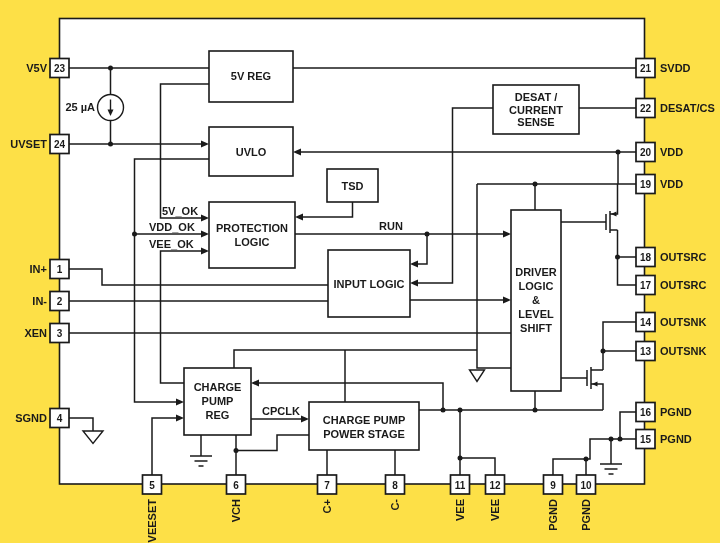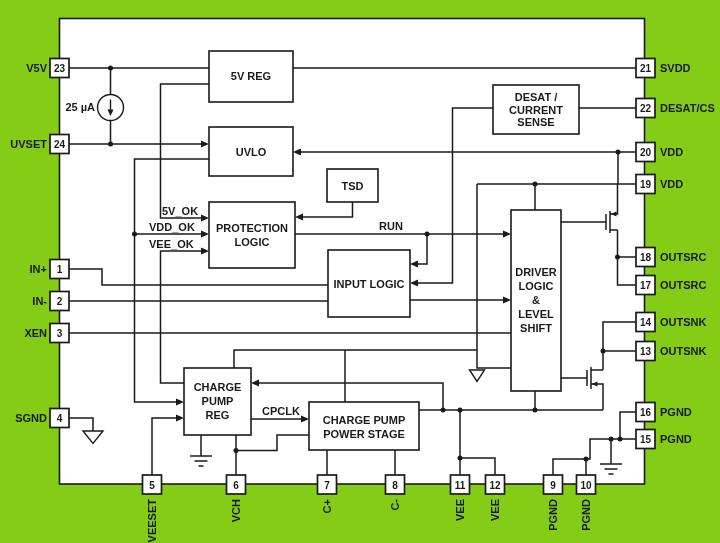--- a/index.html
+++ b/index.html
@@ -1,16 +1,16 @@
 <!DOCTYPE html>
 <html><head>
 <meta charset="utf-8">
 <style>
   html,body{margin:0;padding:0;background:#fff;}
-  .stage{position:relative;width:720px;height:543px;background:#84cc16;overflow:hidden;
+  .stage{position:relative;width:720px;height:543px;background:#fde047;overflow:hidden;
          font-family:"Liberation Sans", sans-serif;}
   svg{display:block;}
   .blk{fill:#fff;stroke:#1a1a1a;stroke-width:1.6;}
   .pinbox{fill:#fff;stroke:#1a1a1a;stroke-width:1.7;}
   .w{fill:none;stroke:#1a1a1a;stroke-width:1.5;}
   .thin{fill:none;stroke:#1a1a1a;stroke-width:1.4;}
   .ah{fill:#1a1a1a;stroke:none;}
   .dot{fill:#1a1a1a;stroke:none;}
   .opentri{fill:#fff;stroke:#1a1a1a;stroke-width:1.4;}
   text{fill:#1a1a1a;}

